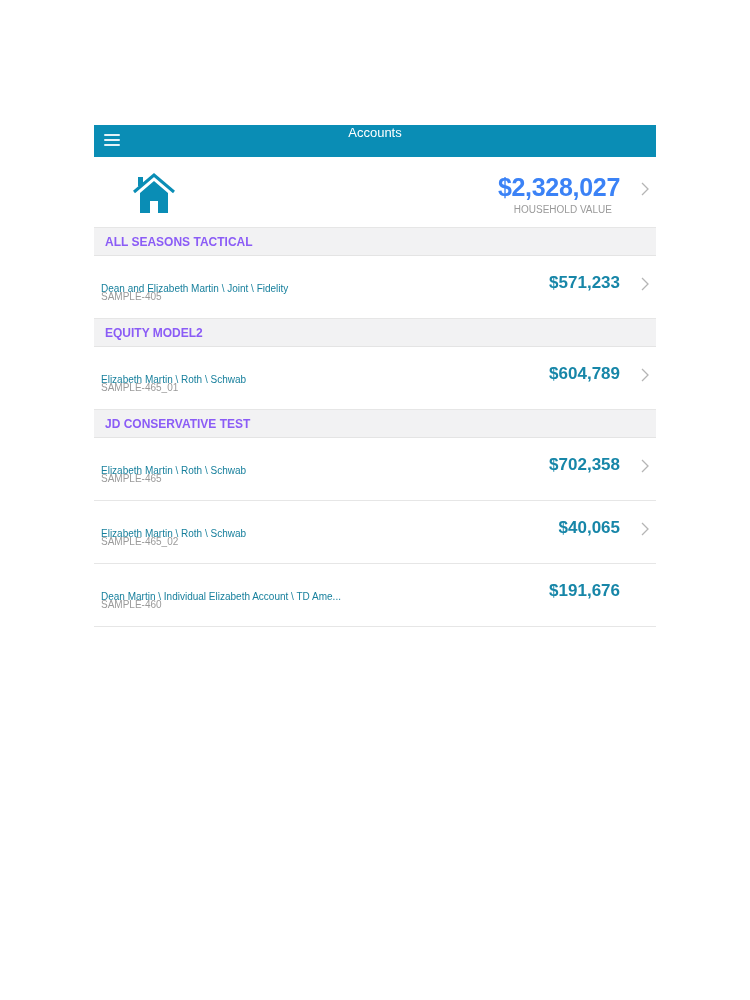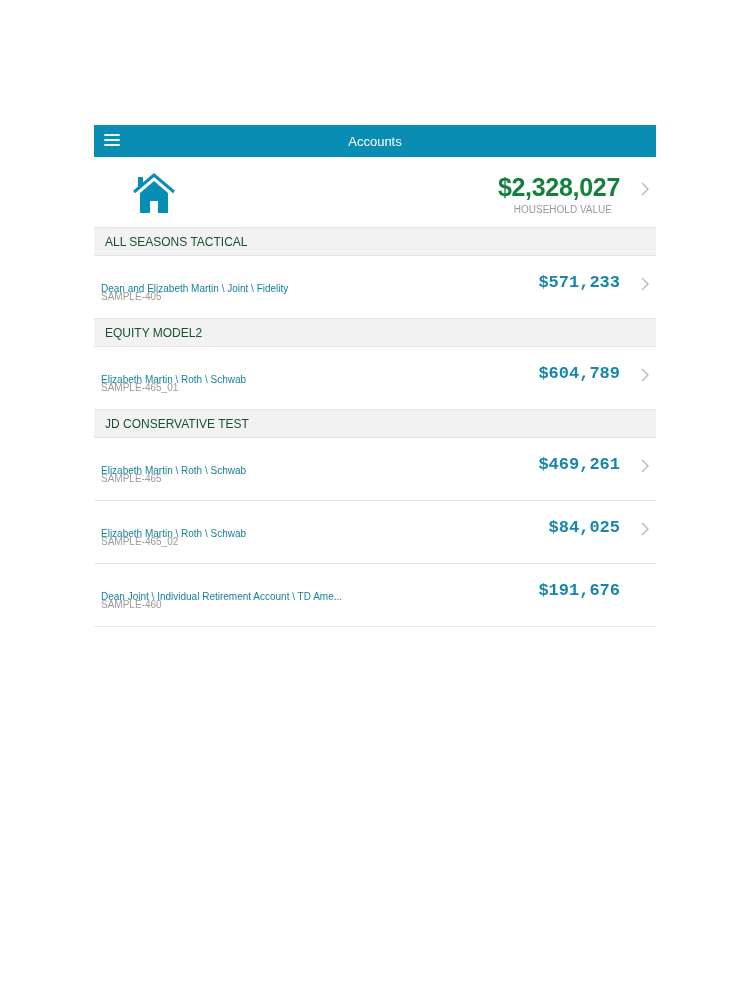--- a/index.html
+++ b/index.html
@@ -1,32 +1,32 @@
 <!DOCTYPE html>
 <html><head>
 <meta charset="utf-8">
 <style>
   html, body { margin: 0; padding: 0; background: #ffffff; }
   body { width: 750px; height: 1000px; position: relative; font-family: "Liberation Sans", sans-serif; }
   .app { position: absolute; left: 94px; top: 125px; width: 562px; }
-  .navbar { height: 32px; background: #0a8db5; position: relative; display: flex; align-items: center; justify-content: center; }
+  .navbar { height: 32px; background: #0a8db5; position: relative; display: flex; align-items: flex-start; justify-content: center; }
   .nav-title { color: #ffffff; font-size: 13px; }
   .menu-btn { position: absolute; left: 10px; top: 9px; width: 16px; height: 14px; cursor: pointer; }
   .menu-btn span { display: block; height: 2px; background: #e6f3f8; margin-bottom: 3px; border-radius: 1px; }
   .household { height: 70px; position: relative; border-bottom: 1px solid #e6e6e6; background: #fff; cursor: pointer; }
   .house-icon { position: absolute; left: 38px; top: 14px; width: 44px; height: 44px; }
-  .hh-value { position: absolute; right: 36px; top: 16px; color: #15803d; font-size: 25px; font-weight: bold; letter-spacing: -0.3px; }
+  .hh-value { position: absolute; right: 36px; top: 16px; color: #3b82f6; font-size: 25px; font-weight: bold; letter-spacing: -0.3px; }
   .hh-label { position: absolute; right: 44px; top: 47px; color: #9a9a9a; font-size: 10px; }
   .chev { position: absolute; right: 6px; width: 10px; height: 14px; }
   .chev svg { display: block; }
-  .section-header { height: 27px; background: #f2f2f3; border-bottom: 1px solid #e4e4e4; display: flex; align-items: center; padding-left: 11px; color: #14532d; font-size: 12px; }
+  .section-header { height: 27px; background: #f2f2f3; border-bottom: 1px solid #e4e4e4; display: flex; align-items: center; padding-left: 11px; color: #8b5cf6; font-size: 12px; font-weight: bold; }
   .acct-row { height: 62px; position: relative; border-bottom: 1px solid #e6e6e6; background: #fff; cursor: pointer; }
   .acct-name { position: absolute; left: 7px; top: 27px; color: #167f9c; font-size: 10px; white-space: nowrap; }
   .acct-id { position: absolute; left: 7px; top: 35px; color: #9a9a9a; font-size: 10px; }
-  .acct-value { position: absolute; right: 36px; top: 17px; color: #1786a8; font-size: 17px; font-weight: bold; font-family: Liberation Mono, monospace; }
+  .acct-value { position: absolute; right: 36px; top: 17px; color: #1786a8; font-size: 17px; font-weight: bold; }
   .acct-row .chev { top: 21px; }
   .household .chev { top: 25px; }
 </style>
 </head>
 <body>
 
 <div class="app">
   <div class="navbar">
     <div class="menu-btn">
       <span></span>
@@ -78,41 +78,41 @@
               <polyline points="2,1 8,7 2,13" fill="none" stroke="#b5b5b5" stroke-width="1.3"></polyline>
             </svg>
           </div>
         </div>
       </div>
       <div>
         <div class="section-header">JD CONSERVATIVE TEST</div>
         <div class="acct-row">
           <div class="acct-name">Elizabeth Martin \ Roth \ Schwab</div>
           <div class="acct-id">SAMPLE-465</div>
-          <div class="acct-value">$469,261</div>
+          <div class="acct-value">$702,358</div>
           <div class="chev">
             <svg width="10" height="14" viewBox="0 0 10 14">
               <polyline points="2,1 8,7 2,13" fill="none" stroke="#b5b5b5" stroke-width="1.3"></polyline>
             </svg>
           </div>
         </div>
       </div>
       <div>
         <div class="acct-row">
           <div class="acct-name">Elizabeth Martin \ Roth \ Schwab</div>
           <div class="acct-id">SAMPLE-465_02</div>
-          <div class="acct-value">$84,025</div>
+          <div class="acct-value">$40,065</div>
           <div class="chev">
             <svg width="10" height="14" viewBox="0 0 10 14">
               <polyline points="2,1 8,7 2,13" fill="none" stroke="#b5b5b5" stroke-width="1.3"></polyline>
             </svg>
           </div>
         </div>
       </div>
       <div>
         <div class="acct-row">
-          <div class="acct-name">Dean Joint \ Individual Retirement Account \ TD Ame...</div>
+          <div class="acct-name">Dean Martin \ Individual Elizabeth Account \ TD Ame...</div>
           <div class="acct-id">SAMPLE-460</div>
           <div class="acct-value">$191,676</div>
         </div>
       </div>
     </div>
 </div>
 
 </body></html>

